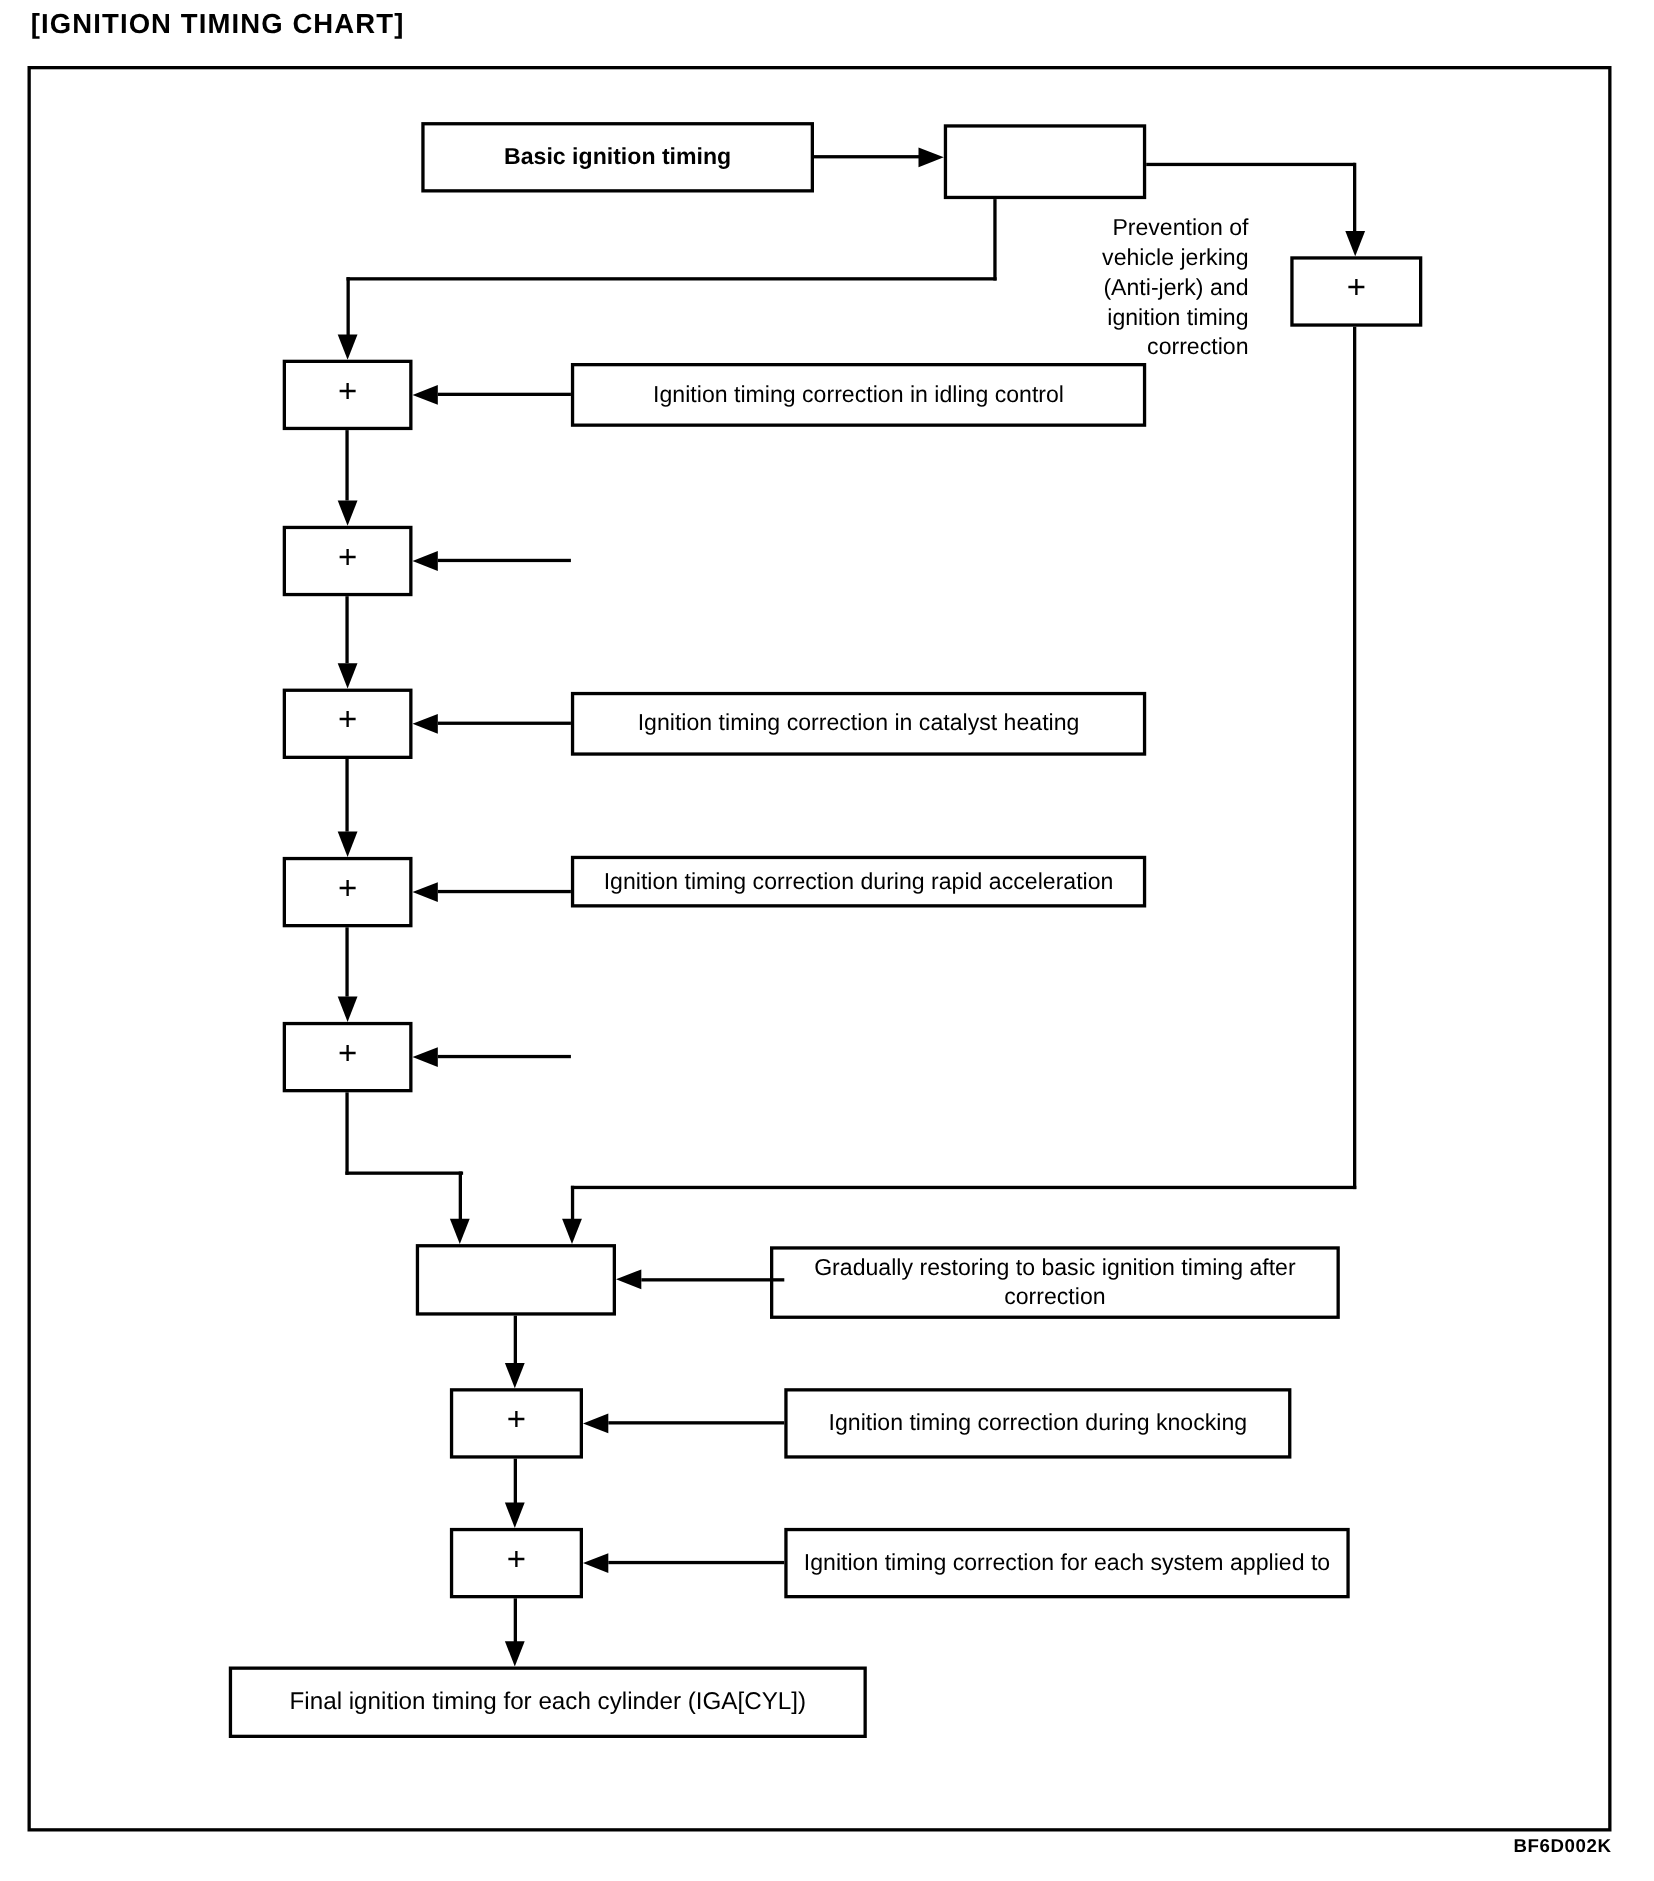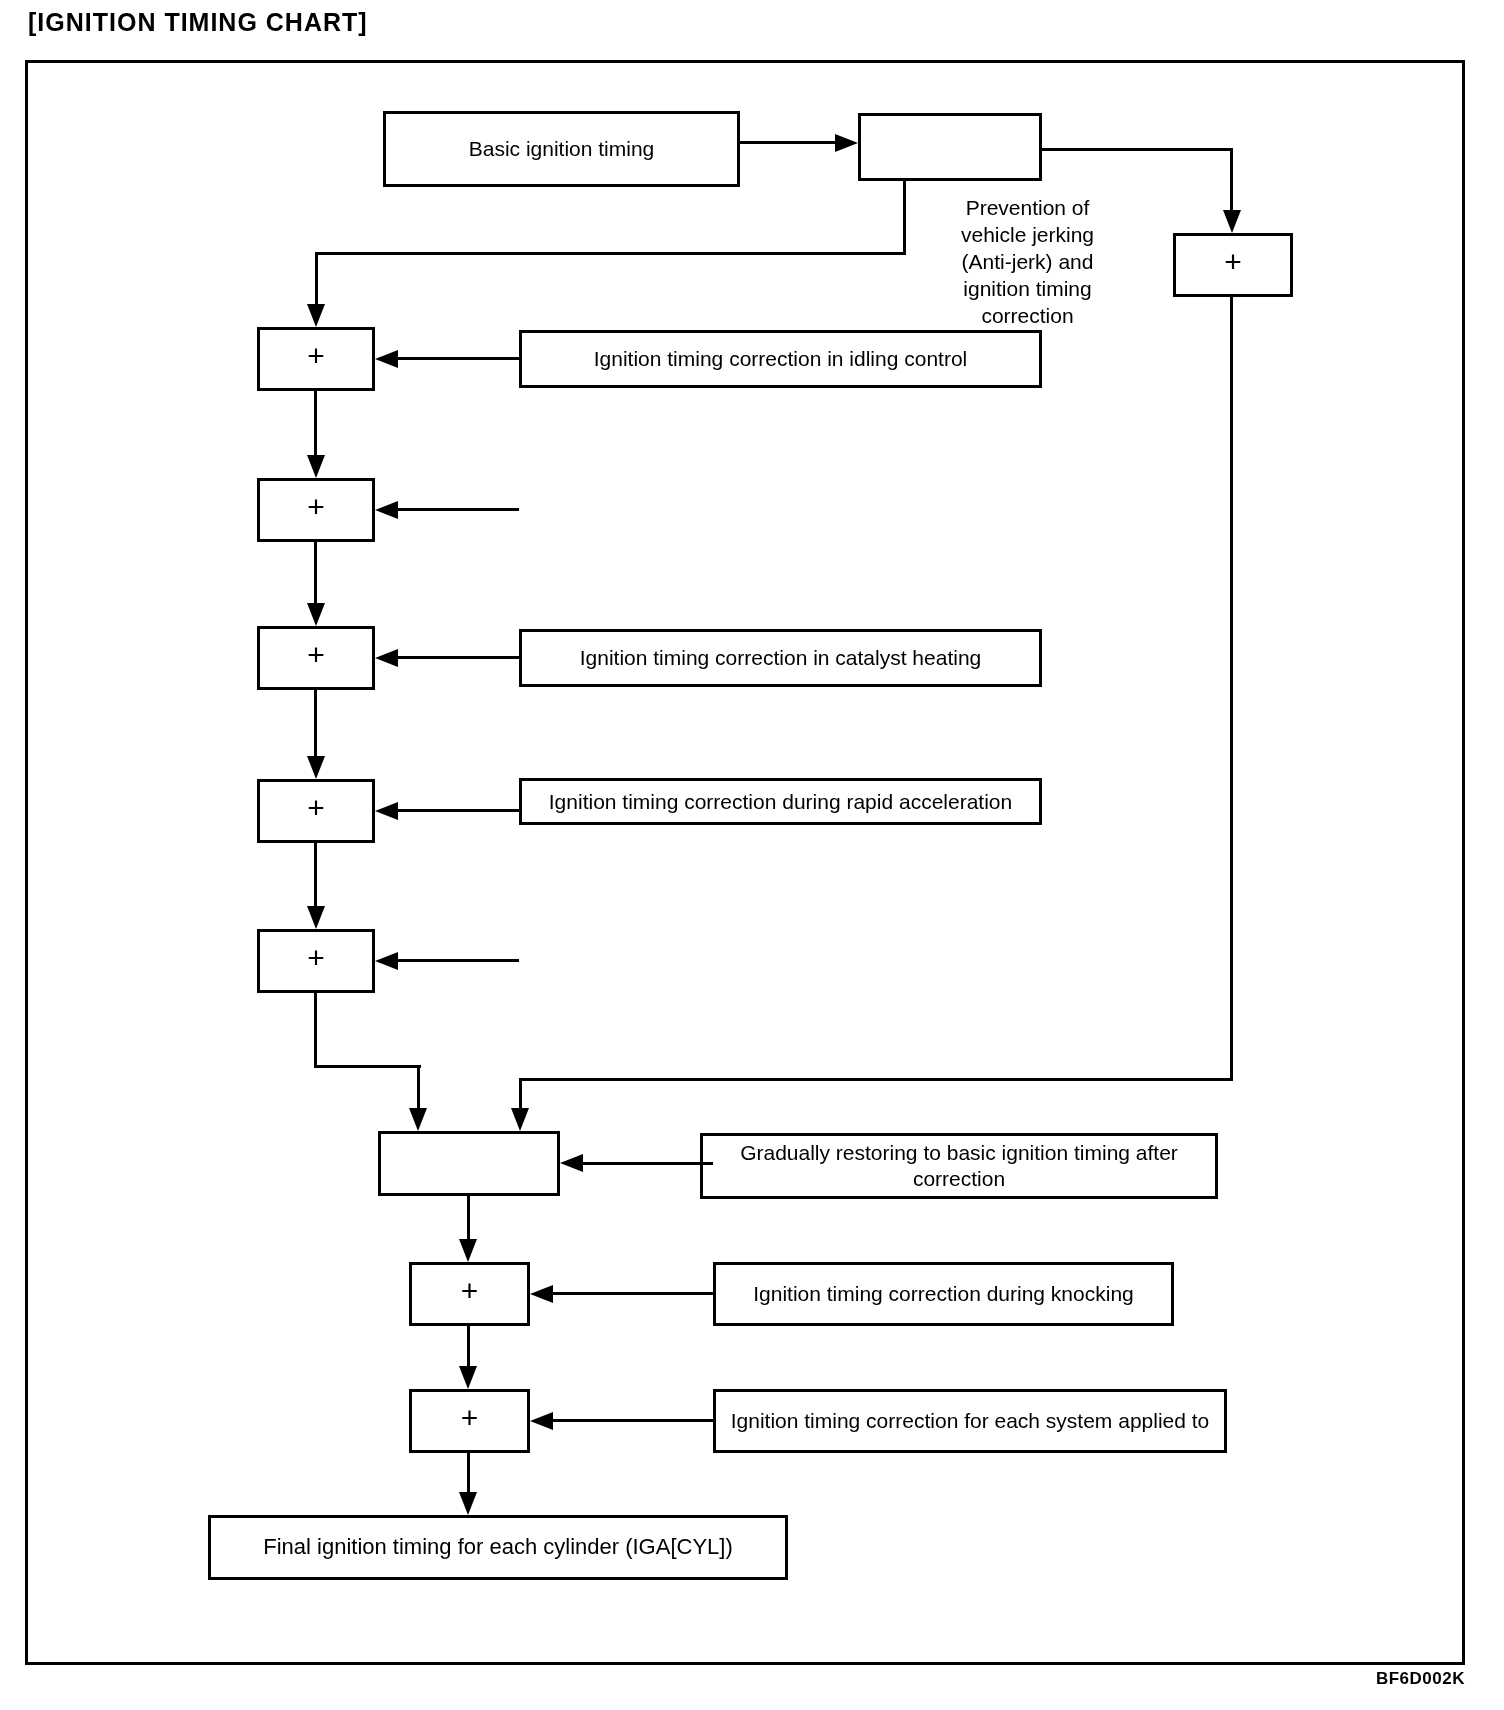--- a/index.html
+++ b/index.html
@@ -15,42 +15,42 @@
     position:absolute;left:25px;top:60px;width:1440px;height:1605px;
     border:3px solid #000;box-sizing:border-box;background:#fff;
   }
   .box{
     position:absolute;box-sizing:border-box;border:3px solid #000;background:#fff;
     display:flex;align-items:center;justify-content:center;text-align:center;
     font-size:21px;line-height:1.22;padding:2px 10px;
   }
   .sum{font-size:30px;padding:0 0 5px 0;}
   .note{
-    position:absolute;font-size:21px;line-height:27px;text-align:center;
+    position:absolute;font-size:21px;line-height:27px;text-align:right;
     white-space:pre-line;
   }
   .ln{position:absolute;background:#000;}
   .ar{position:absolute;width:0;height:0;}
   .ar-r{border-top:9px solid transparent;border-bottom:9px solid transparent;border-left:23px solid #000;}
   .ar-l{border-top:9px solid transparent;border-bottom:9px solid transparent;border-right:23px solid #000;}
   .ar-d{border-left:9px solid transparent;border-right:9px solid transparent;border-top:23px solid #000;}
   #figcode{
     position:absolute;left:1285px;top:1669px;width:180px;text-align:right;
     font-size:17px;font-weight:bold;letter-spacing:0.5px;
   }
 </style>
 </head>
 <body>
 
 <div id="page">
 
   <div id="title">[IGNITION TIMING CHART]</div>
   <div id="frame"></div>
 
-  <div class="box" style="left:383px;top:111px;width:357px;height:76px;">Basic ignition timing</div>
+  <div class="box" style="left:383px;top:111px;width:357px;height:64px;font-weight:bold;">Basic ignition timing</div>
   <div class="box" style="left:858px;top:113px;width:184px;height:68px;"></div>
   <div class="note" style="left:920px;top:194px;width:215px;">Prevention of
 vehicle jerking
 (Anti-jerk) and
 ignition timing
 correction</div>
 
   <div class="ln" style="left:740px;top:141px;width:96px;height:3px;"></div>
   <div class="ar ar-r" style="left:835px;top:134px;"></div>
 

